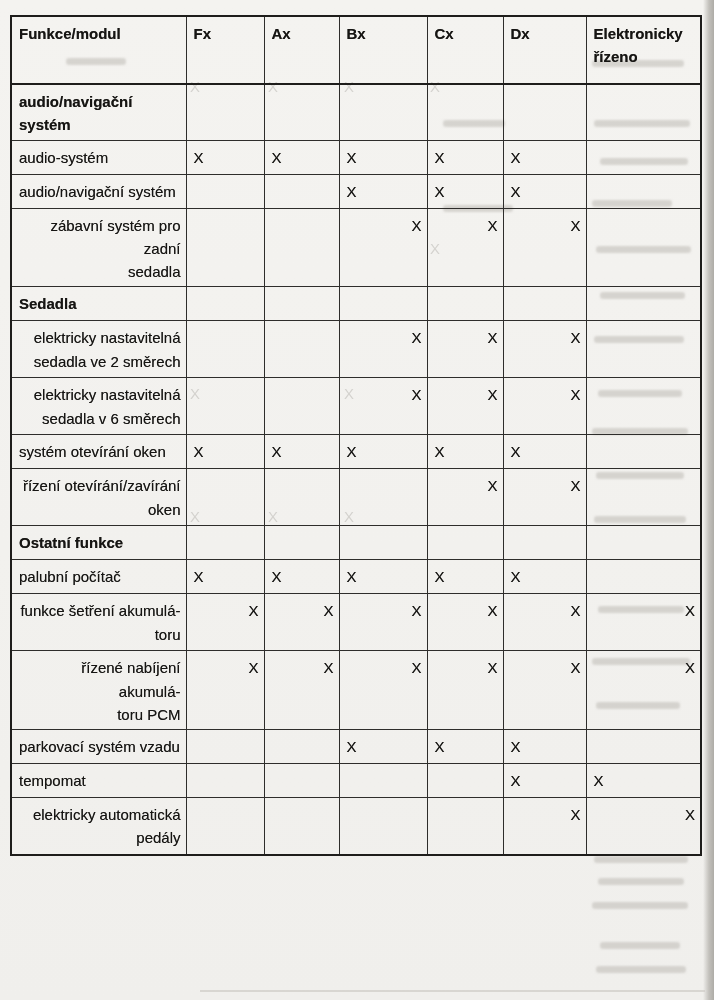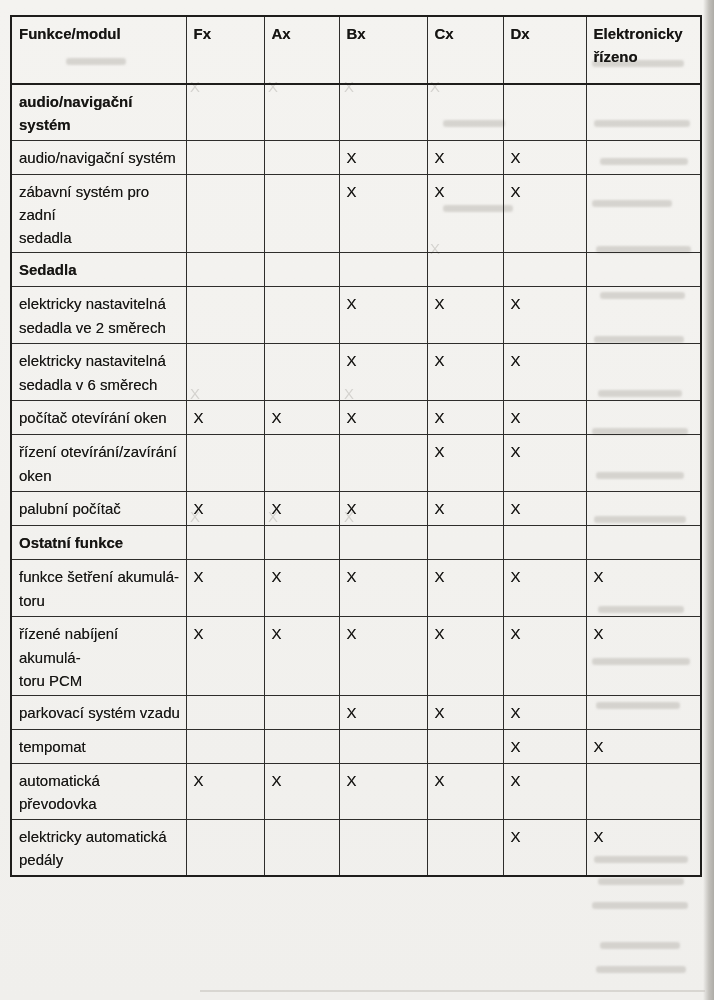--- a/index.html
+++ b/index.html
@@ -36,21 +36,21 @@
     overflow: hidden;
   }
   .feature-table thead th {
     font-weight: bold;
     text-align: left;
     height: 58px;
     border-bottom: 2px solid #1e1d1b;
     margin-top: 47px;
   }
   tr.r-s { height: 34px; }
-  tr.r-d { height: 57px; }
+  tr.r-d { height: 57px; text-align: right; }
   tr.section td.label-cell { font-weight: bold; }
   td.mark-cell { font-weight: normal; }
   
   .edge-right {
     position: absolute; top: 0; right: 0; width: 11px; height: 1000px;
     background: linear-gradient(to right, rgba(180,178,172,0), #c2c0bb 55%, #aeaca7);
     pointer-events: none;
   }
   .shadow-bottom {
     position: absolute; left: 200px; top: 990px; width: 505px; height: 2px;
@@ -136,20 +136,29 @@
         <tr class="r-s section">
           <td class="label-cell">audio/navigační systém</td>
           <td class="mark-cell"></td>
           <td class="mark-cell"></td>
           <td class="mark-cell"></td>
           <td class="mark-cell"></td>
           <td class="mark-cell"></td>
           <td class="mark-cell"></td>
         </tr>
         <tr class="r-s">
+          <td class="label-cell">audio-systém</td>
+          <td class="mark-cell">X</td>
+          <td class="mark-cell">X</td>
+          <td class="mark-cell">X</td>
+          <td class="mark-cell">X</td>
+          <td class="mark-cell">X</td>
+          <td class="mark-cell"></td>
+        </tr>
+        <tr class="r-s">
           <td class="label-cell">audio/navigační systém</td>
           <td class="mark-cell"></td>
           <td class="mark-cell"></td>
           <td class="mark-cell">X</td>
           <td class="mark-cell">X</td>
           <td class="mark-cell">X</td>
           <td class="mark-cell"></td>
         </tr>
         <tr class="r-d">
           <td class="label-cell">zábavní systém pro zadní
@@ -184,56 +193,56 @@
           <td class="label-cell">elektricky nastavitelná
 sedadla v 6 směrech</td>
           <td class="mark-cell"></td>
           <td class="mark-cell"></td>
           <td class="mark-cell">X</td>
           <td class="mark-cell">X</td>
           <td class="mark-cell">X</td>
           <td class="mark-cell"></td>
         </tr>
         <tr class="r-s">
-          <td class="label-cell">počítač otevírání oken</td>
+          <td class="label-cell">systém otevírání oken</td>
           <td class="mark-cell">X</td>
           <td class="mark-cell">X</td>
           <td class="mark-cell">X</td>
           <td class="mark-cell">X</td>
           <td class="mark-cell">X</td>
           <td class="mark-cell"></td>
         </tr>
         <tr class="r-d">
           <td class="label-cell">řízení otevírání/zavírání
 oken</td>
           <td class="mark-cell"></td>
           <td class="mark-cell"></td>
           <td class="mark-cell"></td>
           <td class="mark-cell">X</td>
           <td class="mark-cell">X</td>
           <td class="mark-cell"></td>
         </tr>
-        <tr class="r-s">
-          <td class="label-cell">palubní počítač</td>
-          <td class="mark-cell">X</td>
-          <td class="mark-cell">X</td>
-          <td class="mark-cell">X</td>
-          <td class="mark-cell">X</td>
-          <td class="mark-cell">X</td>
-          <td class="mark-cell"></td>
-        </tr>
         <tr class="r-s section">
           <td class="label-cell">Ostatní funkce</td>
           <td class="mark-cell"></td>
           <td class="mark-cell"></td>
           <td class="mark-cell"></td>
           <td class="mark-cell"></td>
           <td class="mark-cell"></td>
           <td class="mark-cell"></td>
         </tr>
+        <tr class="r-s">
+          <td class="label-cell">palubní počítač</td>
+          <td class="mark-cell">X</td>
+          <td class="mark-cell">X</td>
+          <td class="mark-cell">X</td>
+          <td class="mark-cell">X</td>
+          <td class="mark-cell">X</td>
+          <td class="mark-cell"></td>
+        </tr>
         <tr class="r-d">
           <td class="label-cell">funkce šetření akumulá-
 toru</td>
           <td class="mark-cell">X</td>
           <td class="mark-cell">X</td>
           <td class="mark-cell">X</td>
           <td class="mark-cell">X</td>
           <td class="mark-cell">X</td>
           <td class="mark-cell">X</td>
         </tr>
@@ -257,29 +266,20 @@
           <td class="mark-cell"></td>
         </tr>
         <tr class="r-s">
           <td class="label-cell">tempomat</td>
           <td class="mark-cell"></td>
           <td class="mark-cell"></td>
           <td class="mark-cell"></td>
           <td class="mark-cell"></td>
           <td class="mark-cell">X</td>
           <td class="mark-cell">X</td>
-        </tr>
-        <tr class="r-s">
-          <td class="label-cell">automatická převodovka</td>
-          <td class="mark-cell">X</td>
-          <td class="mark-cell">X</td>
-          <td class="mark-cell">X</td>
-          <td class="mark-cell">X</td>
-          <td class="mark-cell">X</td>
-          <td class="mark-cell"></td>
         </tr>
         <tr class="r-d">
           <td class="label-cell">elektricky automatická
 pedály</td>
           <td class="mark-cell"></td>
           <td class="mark-cell"></td>
           <td class="mark-cell"></td>
           <td class="mark-cell"></td>
           <td class="mark-cell">X</td>
           <td class="mark-cell">X</td>

